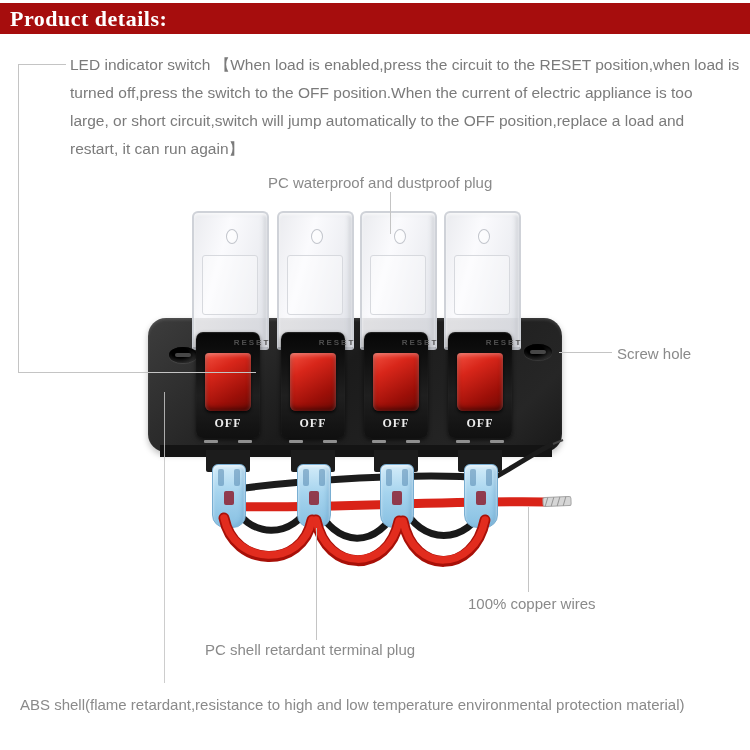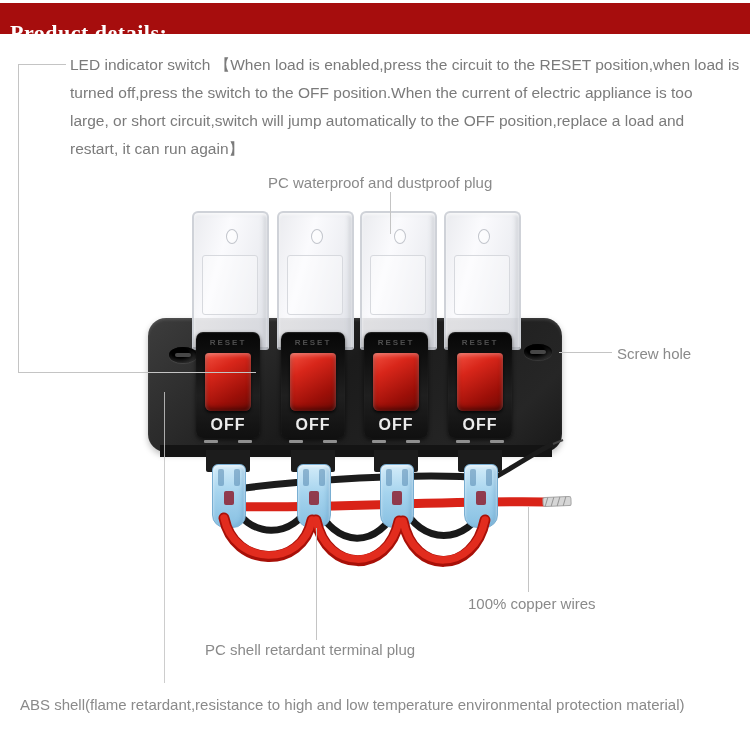--- a/index.html
+++ b/index.html
@@ -1,21 +1,21 @@
 <!DOCTYPE html>
 <html style="--c-header: #A60D0D; --c-label: #8a8a8a; --c-body: #7b7b7b; --c-line: #c4c4c4;"><head>
 <meta charset="utf-8">
 <style>
   html,body{margin:0;padding:0;background:#fff;}
   .canvas{position:relative;width:750px;height:750px;background:#fff;overflow:hidden;
           font-family:"Liberation Sans",sans-serif;}
   
   .header-bar{position:absolute;left:0;top:3px;width:750px;height:31px;background:var(--c-header,#A60D0D);}
   .header-title{position:absolute;left:10px;top:3px;color:#fff;font-family:"Liberation Serif",serif;
-                font-size:22px;font-weight:600;letter-spacing:.5px;margin-top:14px;}
+                font-size:22px;font-weight:600;letter-spacing:.5px;}
   
   .note{color:var(--c-body,#7b7b7b);font-size:15.5px;}
   .led-block{position:absolute;left:70px;top:51px;width:672px;}
   .led-block .ln{height:28px;line-height:28px;white-space:nowrap;}
   .lbl{position:absolute;color:var(--c-label,#8a8a8a);font-size:15px;white-space:nowrap;}
   
   .line{position:absolute;background:var(--c-line,#c4c4c4);}
   .h1{height:1px;} .w1{width:1px;}
   
   .cover{position:absolute;top:211px;width:73px;height:134px;z-index:3;
@@ -33,26 +33,26 @@
   .screw{position:absolute;width:28px;height:16px;border-radius:50%;z-index:3;
          background:radial-gradient(ellipse at 40% 35%,#000 35%,#2e2e2e 75%,#3c3c3c);
          box-shadow:inset 0 2px 3px #000, 0 1px 1px rgba(255,255,255,.10);}
   .screw .slot{position:absolute;left:50%;top:50%;width:16px;height:4px;margin:-2px 0 0 -8px;
                background:#474747;border-radius:2px;}
   
   .bezel{position:absolute;top:332px;width:64px;height:106px;z-index:4;border-radius:7px;
          background:linear-gradient(180deg,#060606,#1f1f1f 60%,#101010);
          box-shadow:0 2px 4px rgba(0,0,0,.6), inset 0 1px 1px rgba(255,255,255,.12);}
   .reset-label{position:absolute;left:0;top:6px;width:100%;text-align:center;
-               font-size:8px;font-weight:bold;letter-spacing:2px;color:#4e4e4e;}
+               font-size:8px;font-weight:bold;letter-spacing:2px;color:#4e4e4e;padding-left:24px;}
   .rocker{position:absolute;left:9px;top:21px;width:46px;height:58px;border-radius:4px 4px 6px 6px;
           background:linear-gradient(150deg,#f25040 0%,#d8261a 30%,#9c0f08 72%,#700a05 100%);
           box-shadow:inset 0 2px 4px rgba(255,255,255,.3), inset 0 -3px 5px rgba(0,0,0,.45), 0 2px 3px rgba(0,0,0,.7);}
   .off-label{position:absolute;left:0;top:84px;width:100%;text-align:center;
-             font-size:16px;font-weight:bold;letter-spacing:1px;color:#ececec;}
+             font-size:12px;font-weight:bold;letter-spacing:1px;color:#ececec;font-family:Liberation Serif, serif;}
   .clip{position:absolute;bottom:-5px;width:14px;height:3px;background:#8f8f8f;border-radius:1px;}
   .clip-l{left:8px;} .clip-r{right:8px;}
   
   .backstrip{position:absolute;left:160px;top:445px;width:392px;height:12px;background:#141414;z-index:3;}
   .stem{position:absolute;top:450px;width:44px;height:22px;background:#1c1c1c;z-index:3;border-radius:0 0 2px 2px;}
   .plug{position:absolute;top:464px;width:32px;height:62px;z-index:6;border-radius:6px 6px 13px 13px;
         background:linear-gradient(180deg,#d3ecf9 0%,#a6d4ee 45%,#88c0e2 100%);
         border:1px solid #79aed2;box-shadow:inset 0 2px 3px rgba(255,255,255,.7), inset -3px 0 4px rgba(80,140,185,.35);}
   .plug-slot{position:absolute;top:4px;width:6px;height:17px;background:rgba(86,136,176,.55);border-radius:2px;}
   .plug-slot.s1{left:5px;} .plug-slot.s2{right:5px;}

